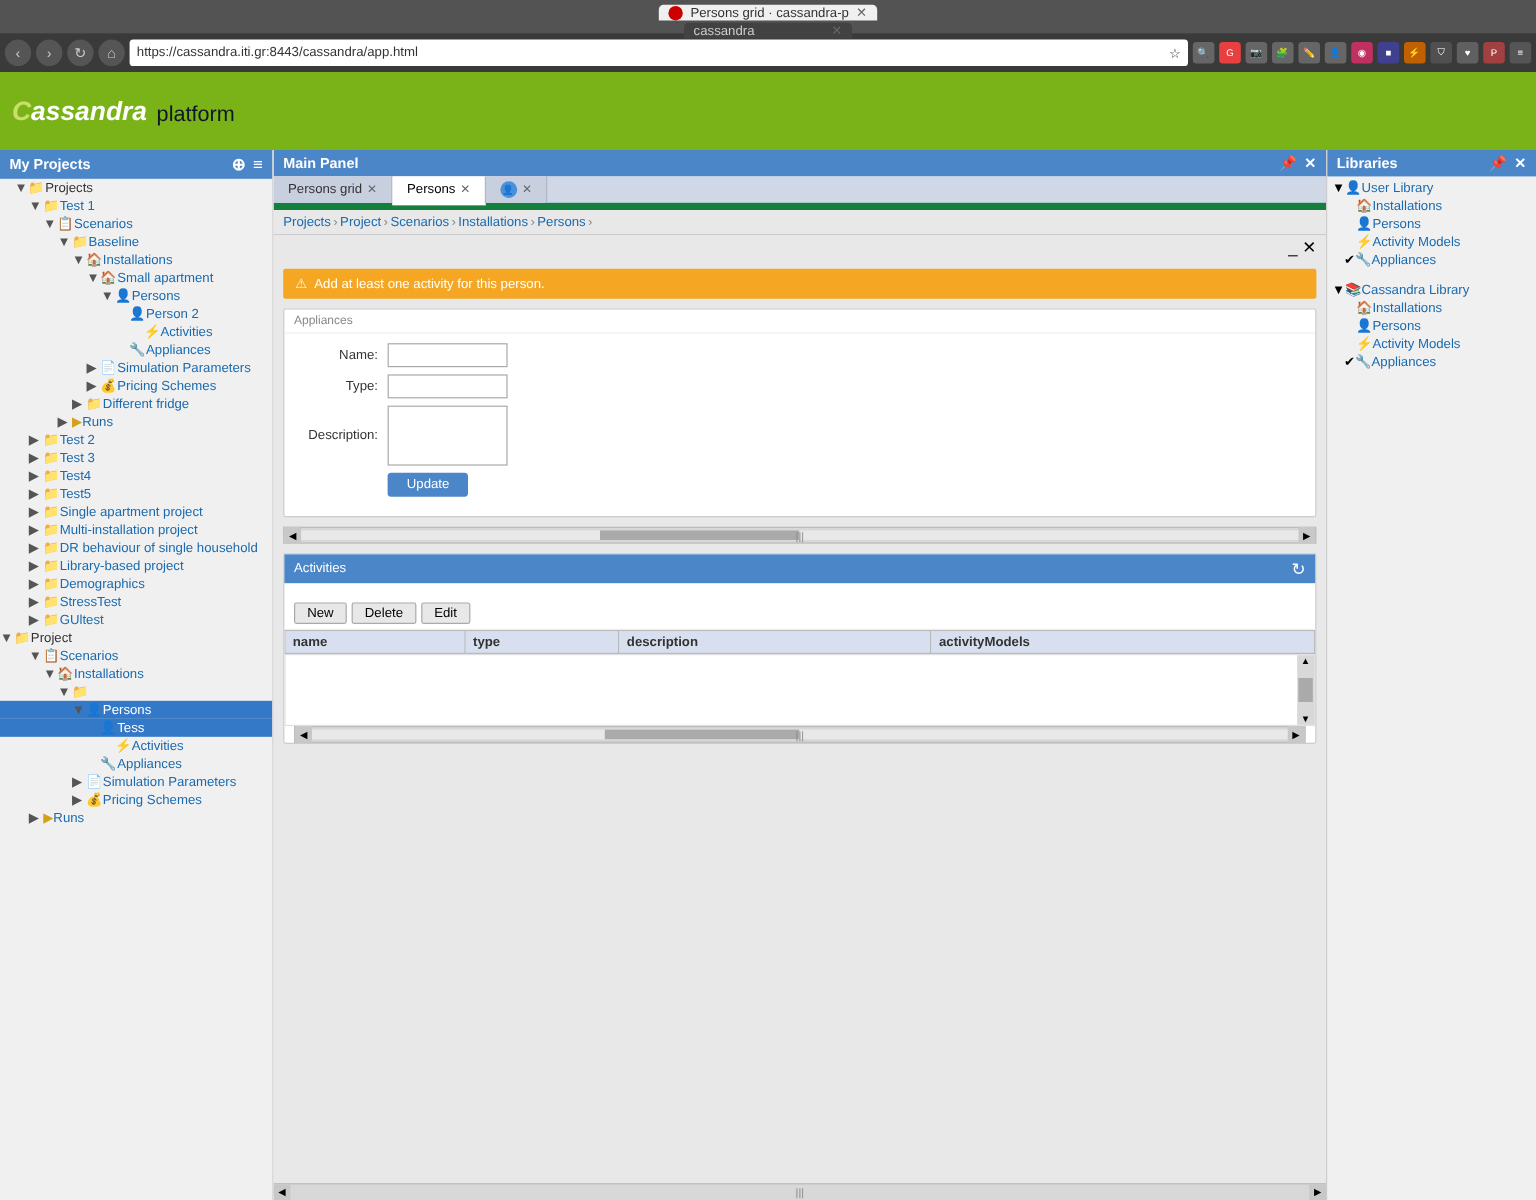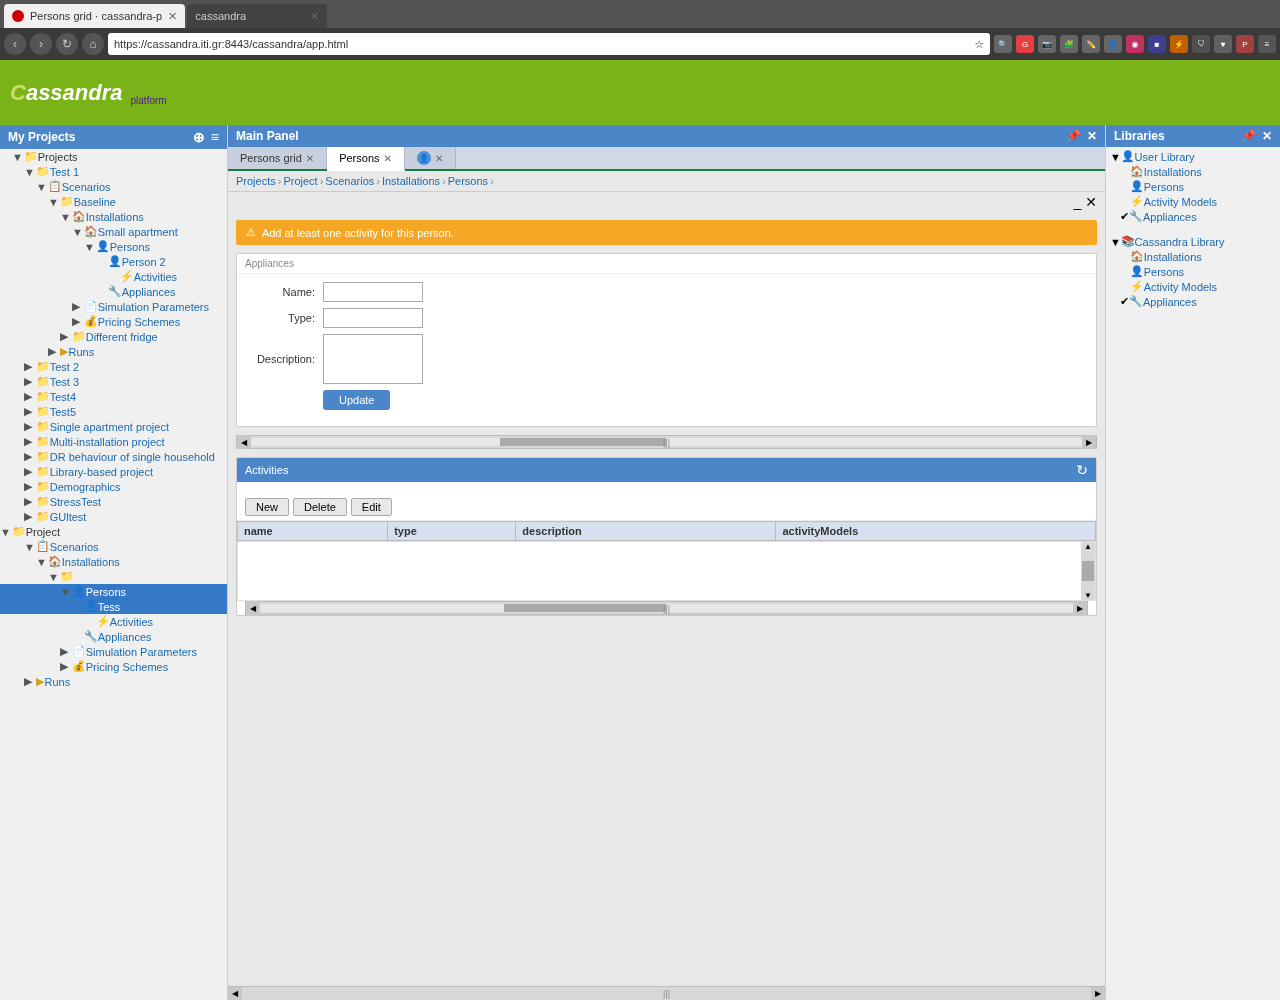--- a/index.html
+++ b/index.html
@@ -10,20 +10,21 @@
       background: #3a3a3a;
       height: 60px;
     }
     .browser-tab-bar {
       display: flex;
       align-items: center;
       height: 28px;
       background: #535353;
       padding: 4px 4px 0;
       gap: 2px;
+      flex-direction: column;
     }
     .browser-tab {
       display: flex;
       align-items: center;
       height: 24px;
       padding: 0 8px;
       border-radius: 4px 4px 0 0;
       font-size: 11px;
       color: #ccc;
       background: #424242;
@@ -72,21 +73,21 @@
     
     .app-header {
       background: #7ab317;
       height: 65px;
       display: flex;
       align-items: center;
       padding: 0 10px;
     }
     .app-logo { color: #fff; font-size: 22px; font-style: italic; font-weight: bold; }
     .app-logo span { color: #c8e06a; }
-    .app-platform { color: #4c1d95; font-size: 10px; margin-left: 8px; margin-top: 6px; }
+    .app-platform { color: #0f172a; font-size: 18px; margin-left: 8px; margin-top: 6px; }
 
     .app-body {
       display: flex;
       height: calc(1000px - 60px - 65px);
     }
 
     
     .left-panel {
       width: 228px;
       background: #f0f0f0;
@@ -147,21 +148,21 @@
       padding: 4px 8px;
       font-size: 12px;
       font-weight: bold;
       display: flex;
       align-items: center;
       justify-content: space-between;
     }
     .tab-bar {
       display: flex;
       background: #d0d8e8;
-      border-bottom: 2px solid #15803d;
+      border-bottom: 6px solid #15803d;
     }
     .tab {
       padding: 4px 12px;
       font-size: 11px;
       cursor: pointer;
       display: flex;
       align-items: center;
       gap: 4px;
       border-right: 1px solid #b0b8c8;
       background: #c8d0e0;

